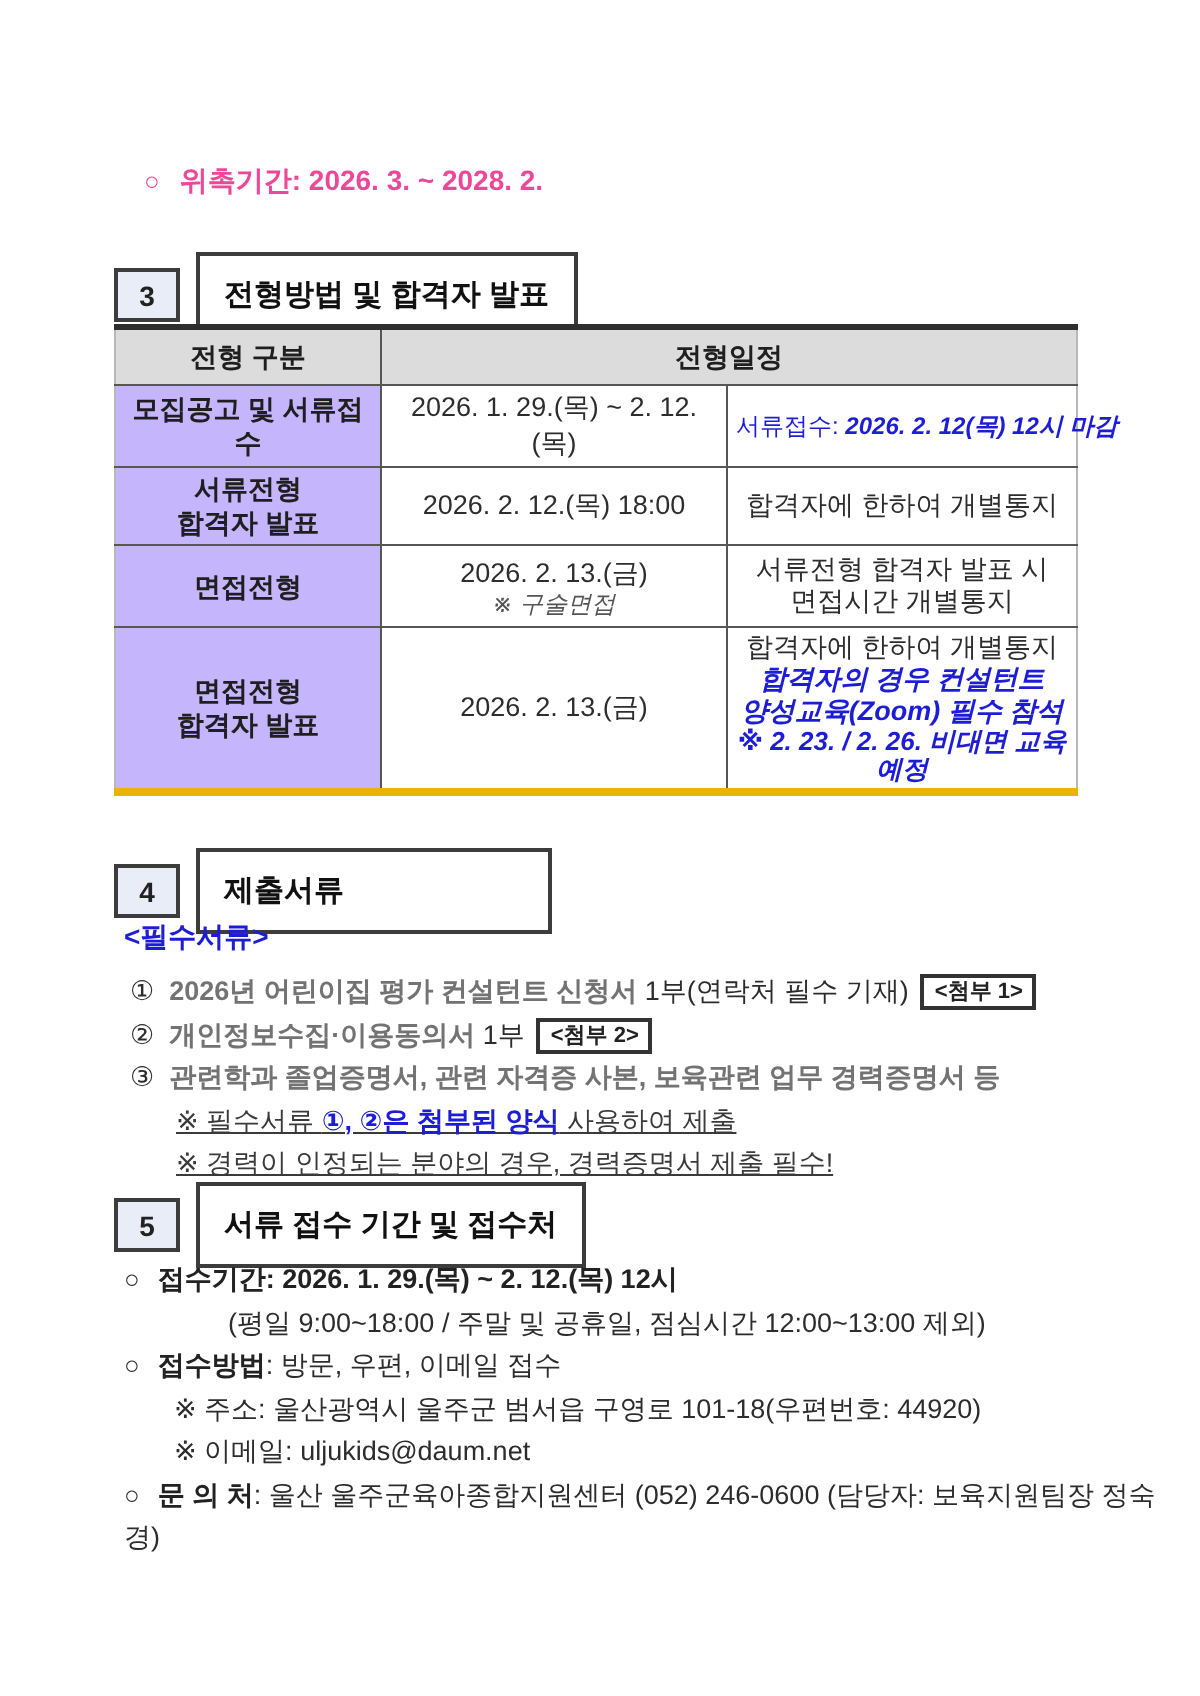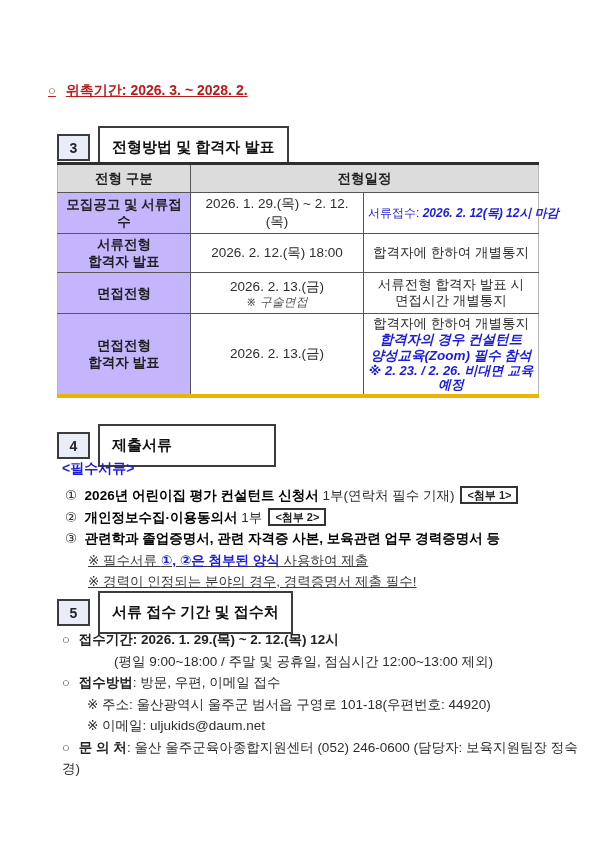--- a/index.html
+++ b/index.html
@@ -1,20 +1,20 @@
 <!DOCTYPE html>
 <html><head>
 <meta charset="utf-8">
 <style>
   html,body{margin:0;padding:0;background:#fff;}
   .page{position:relative;width:600px;height:848px;background:#ffffff;overflow:hidden;
         font-family:"Liberation Sans","DejaVu Sans",sans-serif;color:#2d2d2d;}
 
   
-  .appt{position:absolute;left:48px;top:82px;font-size:14px;font-weight:700;color:#b91c1c;white-space:pre;text-decoration:underline;}
+  .appt{position:absolute;left:72px;top:82px;font-size:14px;font-weight:700;color:#ec4899;white-space:pre;}
   .appt .bullet{font-weight:400;font-size:13px;margin-right:10px;}
 
   
   .sec-header{position:absolute;display:flex;align-items:center;gap:8px;}
   .num-box{width:33px;height:27px;background:#e8edf8;border:2px solid #3c3c3c;box-sizing:border-box;
            display:flex;align-items:center;justify-content:center;font-weight:700;font-size:14px;color:#222;}
   .title-box{height:43px;box-sizing:border-box;border:2px solid #3c3c3c;display:flex;align-items:center;
              padding:0 12px;min-width:178px;font-weight:700;font-size:15px;color:#111;white-space:pre;}
 
   
@@ -37,21 +37,21 @@
   .em-sub{font-size:13px;font-style:italic;font-weight:700;color:#1d1dd6;line-height:14px;}
 
   
   .notes3{position:absolute;left:58px;top:381px;}
   .notes3 p{margin:0 0 5px;font-size:13.5px;color:#333;white-space:pre;}
 
   
   .s4body{position:absolute;left:62px;top:460px;width:500px;}
   .subtitle{color:#1d1dd6;font-weight:700;font-size:14px;margin-bottom:7px;white-space:pre;}
   .item{font-size:13.5px;line-height:21.5px;color:#2c2c2c;white-space:pre-wrap;margin-left:3px;}
-  .item .b{font-weight:700;color:#000000;}
+  .item .b{font-weight:700;color:#737373;}
   .attach-box{display:inline-block;border:2px solid #333;font-size:11px;font-weight:700;
               padding:0 5px;line-height:14px;margin-left:6px;color:#222;vertical-align:1px;white-space:nowrap;}
   .u-note{text-decoration:underline;margin-left:26px;font-size:13.5px;line-height:21.5px;
           color:#3a3a3a;white-space:pre-wrap;}
   .u-note .em{color:#1d1dd6;font-weight:700;}
 
   
   .s5body{position:absolute;left:62px;top:629px;width:520px;}
   .line{font-size:13.5px;line-height:21.5px;white-space:pre-wrap;color:#2c2c2c;}
   .line .bullet{margin-right:9px;font-size:13px;}

